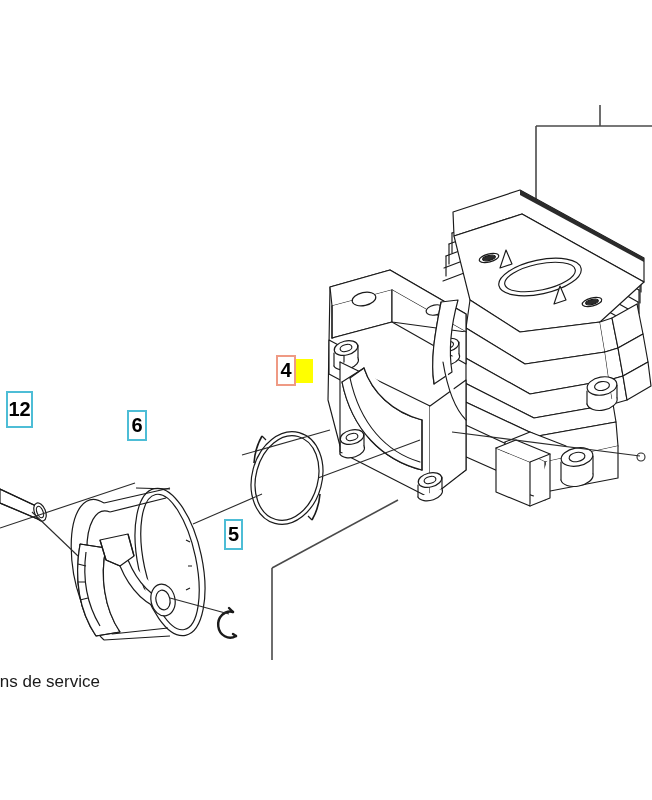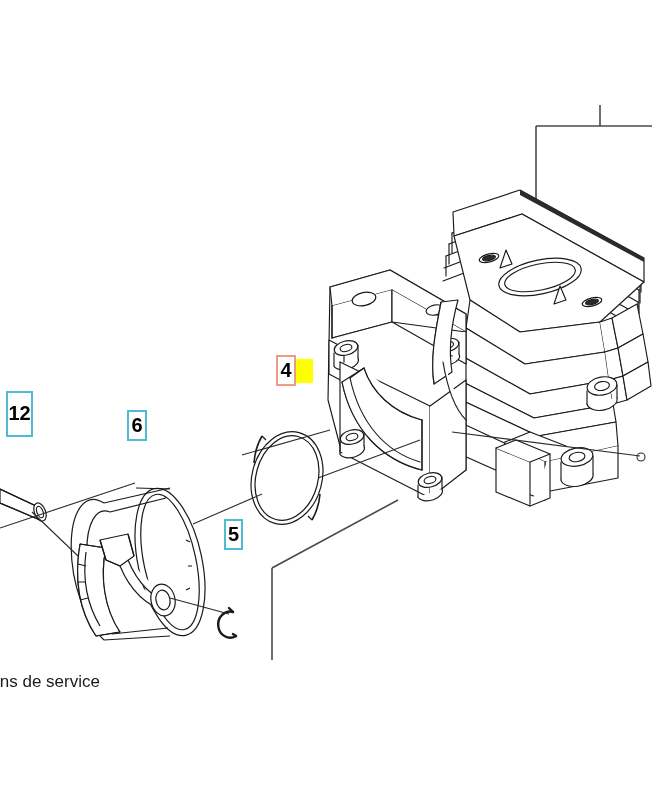--- a/index.html
+++ b/index.html
@@ -273,21 +273,21 @@
       <line x1="193" y1="524" x2="262" y2="494"></line>
       <line x1="242" y1="455" x2="330" y2="430"></line>
       <line x1="170" y1="598" x2="229" y2="614"></line>
       <line x1="318" y1="478" x2="420" y2="440"></line>
       <line x1="452" y1="432" x2="640" y2="456"></line>
       <circle cx="641" cy="457" r="4"></circle>
     </g>
 
   </svg>
 
-  <div class="callout callout-cyan" style="left:6px; top:391px; width:27px; height:46px; font-size:20px;">
+  <div class="callout callout-cyan" style="left:6px; top:391px; width:27px; height:37px; font-size:20px;">
     <span>12</span>
   </div>
 
   <div class="callout callout-cyan" style="left:127px; top:410px; width:20px; height:31px; font-size:20px;">
     <span>6</span>
   </div>
 
   <div class="callout callout-cyan" style="left:224px; top:519px; width:19px; height:31px; font-size:20px;">
     <span>5</span>
   </div>

